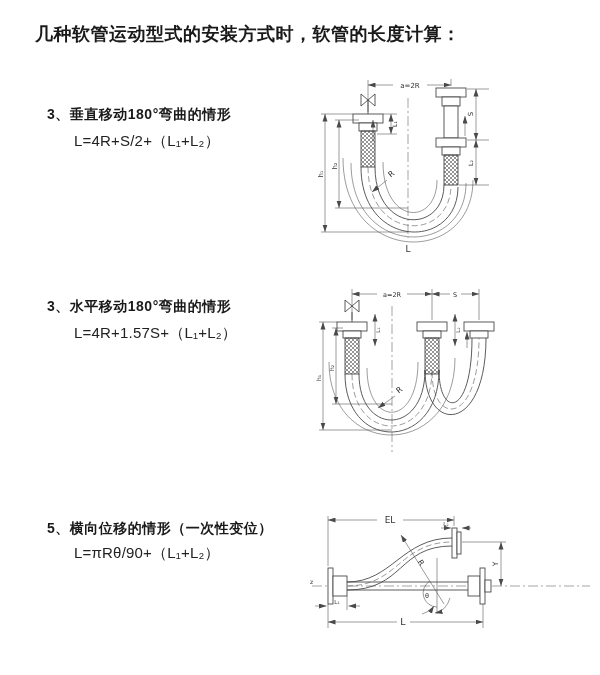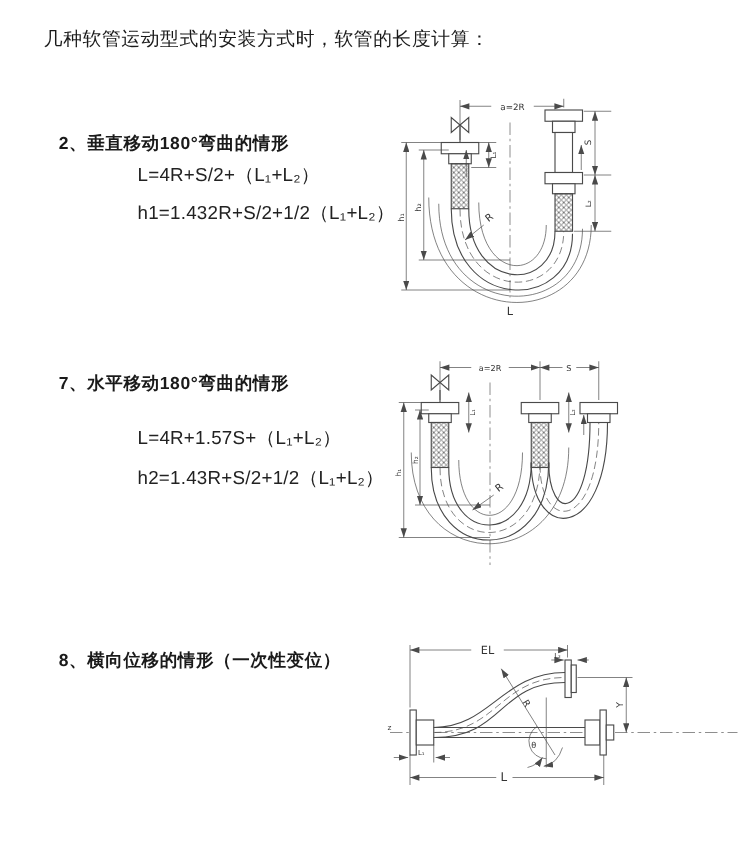--- a/index.html
+++ b/index.html
@@ -1,21 +1,21 @@
 <!DOCTYPE html>
 <html><head>
 <meta charset="utf-8">
 <style>
   html,body{margin:0;padding:0}
   body{width:600px;height:675px;background:#ffffff;position:relative;overflow:hidden;
        font-family:"Liberation Sans","DejaVu Sans",sans-serif;color:#1a1a1a;}
-  .title{position:absolute;left:35px;top:22px;font-size:15px;font-weight:400;letter-spacing:.5px;}
+  .title{position:absolute;left:35px;top:22px;font-size:18px;font-weight:700;letter-spacing:.5px;}
   .sec-heading{position:absolute;font-size:14px;font-weight:700;letter-spacing:.5px;}
   .formulas{position:absolute;font-size:15px;letter-spacing:.2px;color:#222;}
-  .formulas .f{height:30px;line-height:30px;margin-left:36px;}
+  .formulas .f{height:30px;line-height:30px;}
   .formulas.wide .f{height:32px;line-height:32px;}
   .diagram{position:absolute;}
   svg text{font-family:"DejaVu Sans",sans-serif;fill:#333;}
   .ln{stroke:#4a4a4a;stroke-width:.9;fill:none;}
   .tn{stroke:#4a4a4a;stroke-width:.55;fill:none;}
   .fl{fill:#ffffff;stroke:#4a4a4a;stroke-width:.9;}
   .br{fill:url(#hatch);stroke:#4a4a4a;stroke-width:.9;}
   .cl{stroke:#4a4a4a;stroke-width:.5;fill:none;stroke-dasharray:10 3 2 3;}
   .hd{stroke:#4a4a4a;stroke-width:.55;fill:none;stroke-dasharray:6 3;}
   .wbg{fill:#ffffff;stroke:none;}
@@ -32,34 +32,33 @@
       <path d="M8,0 L0.5,2.5 L8,5 Z" fill="#4a4a4a"></path>
     </marker>
     <pattern id="hatch" width="4" height="4" patternUnits="userSpaceOnUse">
       <path d="M0,0 L4,4 M4,0 L0,4" stroke="#666" stroke-width="0.7"></path>
     </pattern>
   </defs>
 </svg>
 
 <div class="title">几种软管运动型式的安装方式时，软管的长度计算：</div>
 
-<div class="sec-heading" style="left:47px;top:106px">2、垂直移动180°弯曲的情形</div>
+<div class="sec-heading" style="left:47px;top:106px">3、垂直移动180°弯曲的情形</div>
 <div class="formulas" style="left:74px;top:126px">
   <div class="f">L=4R+S/2+（L₁+L₂）</div>
-  <div class="f">h1=1.432R+S/2+1/2（L₁+L₂）</div>
-</div>
-
-<div class="sec-heading" style="left:47px;top:298px">7、水平移动180°弯曲的情形</div>
-<div class="formulas wide" style="left:74px;top:335px">
+</div>
+
+<div class="sec-heading" style="left:47px;top:298px">3、水平移动180°弯曲的情形</div>
+<div class="formulas wide" style="left:74px;top:317px">
   <div class="f">L=4R+1.57S+（L₁+L₂）</div>
-  <div class="f">h2=1.43R+S/2+1/2（L₁+L₂）</div>
-</div>
-
-<div class="sec-heading" style="left:47px;top:520px">8、横向位移的情形（一次性变位）</div>
+</div>
+
+<div class="sec-heading" style="left:47px;top:520px">5、横向位移的情形（一次性变位）</div>
 <div class="formulas" style="left:74px;top:538px">
+  <div class="f">L=πRθ/90+（L₁+L₂）</div>
 </div>
 
 <div class="diagram" style="left:315px;top:70px">
 <svg width="285" height="190" viewBox="0 0 285 190">
 
   <line class="cl" x1="93" y1="28" x2="93" y2="168"></line>
 
   <g>
     <line class="tn" x1="53" y1="42" x2="53" y2="10"></line>
     <line class="tn" x1="136" y1="16" x2="136" y2="9"></line>

